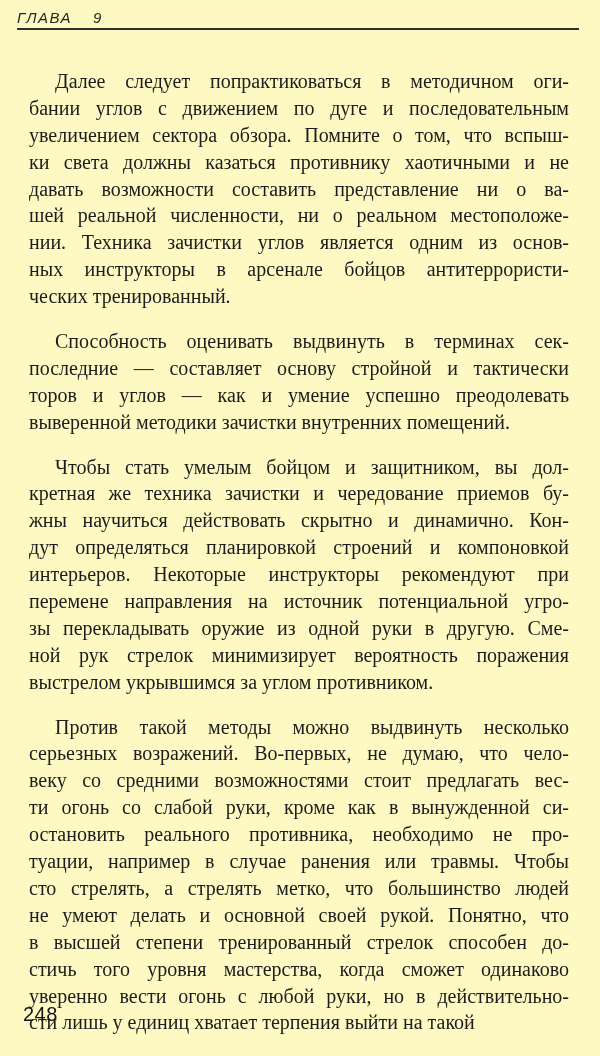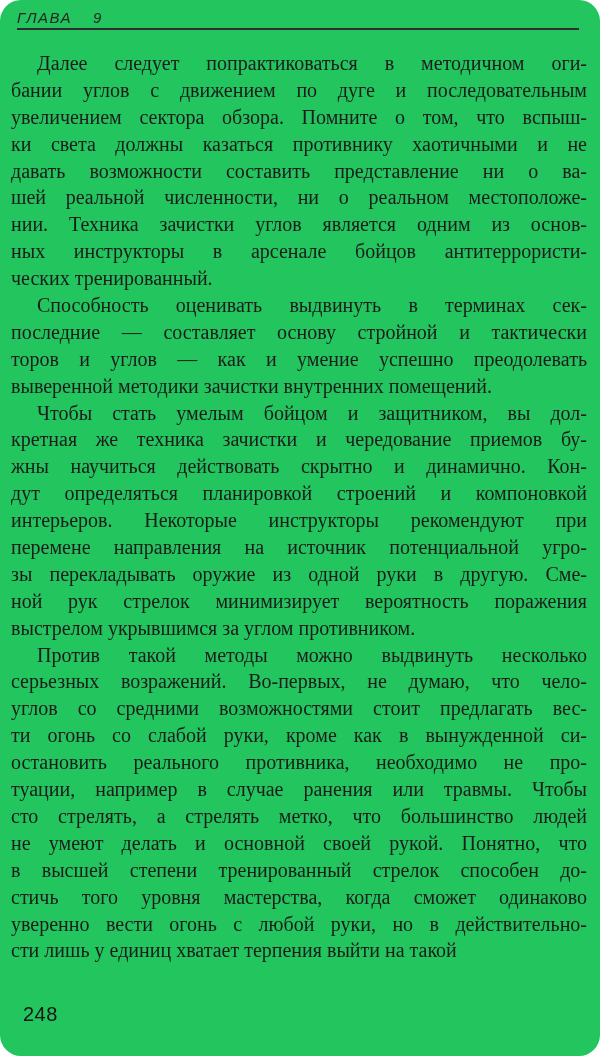--- a/index.html
+++ b/index.html
@@ -4,24 +4,23 @@
 <style>
   html, body { margin: 0; padding: 0; }
   body {
     width: 600px; height: 1056px;
     background: #ffffff;
     font-family: "Liberation Serif", serif;
   }
   .page {
     position: relative;
     width: 600px; height: 1056px;
-    background: #22c55e;
+    background: #fef9c3;
     color: #1e1e1e;
     overflow: hidden;
-    border-radius: 21px;
   }
   
   .header {
     position: absolute;
     top: 9px; left: 17px; right: 21px;
   }
   .chapter {
     font-family: "Liberation Sans", sans-serif;
     font-style: italic;
     font-size: 15px;
@@ -37,21 +36,21 @@
   }
   
   .body-text {
     position: absolute;
     top: 50px; left: 11px;
     width: 576px;
     font-size: 20px;
     line-height: 26.9px;
     color: #1c1c1c;
   }
-  .para { margin: 0; }
+  .para { margin: 18px; }
   .line {
     height: 26.9px;
     overflow: hidden;
     text-align: justify;
     text-align-last: justify;
     white-space: normal;
   }
   .line.first { text-indent: 26px; }
   .line.last { text-align-last: left; }
   
@@ -101,21 +100,21 @@
         <div class="line">дут определяться планировкой строений и компоновкой</div>
         <div class="line">интерьеров. Некоторые инструкторы рекомендуют при</div>
         <div class="line">перемене направления на источник потенциальной угро-</div>
         <div class="line">зы перекладывать оружие из одной руки в другую. Сме-</div>
         <div class="line">ной рук стрелок минимизирует вероятность поражения</div>
         <div class="line last">выстрелом укрывшимся за углом противником.</div>
       </div>
       <div class="para">
         <div class="line first">Против такой методы можно выдвинуть несколько</div>
         <div class="line">серьезных возражений. Во-первых, не думаю, что чело-</div>
-        <div class="line">углов со средними возможностями стоит предлагать вес-</div>
+        <div class="line">веку со средними возможностями стоит предлагать вес-</div>
         <div class="line">ти огонь со слабой руки, кроме как в вынужденной си-</div>
         <div class="line">остановить реального противника, необходимо не про-</div>
         <div class="line">туации, например в случае ранения или травмы. Чтобы</div>
         <div class="line">сто стрелять, а стрелять метко, что большинство людей</div>
         <div class="line">не умеют делать и основной своей рукой. Понятно, что</div>
         <div class="line">в высшей степени тренированный стрелок способен до-</div>
         <div class="line">стичь того уровня мастерства, когда сможет одинаково</div>
         <div class="line">уверенно вести огонь с любой руки, но в действительно-</div>
         <div class="line last">сти лишь у единиц хватает терпения выйти на такой</div>
       </div>

